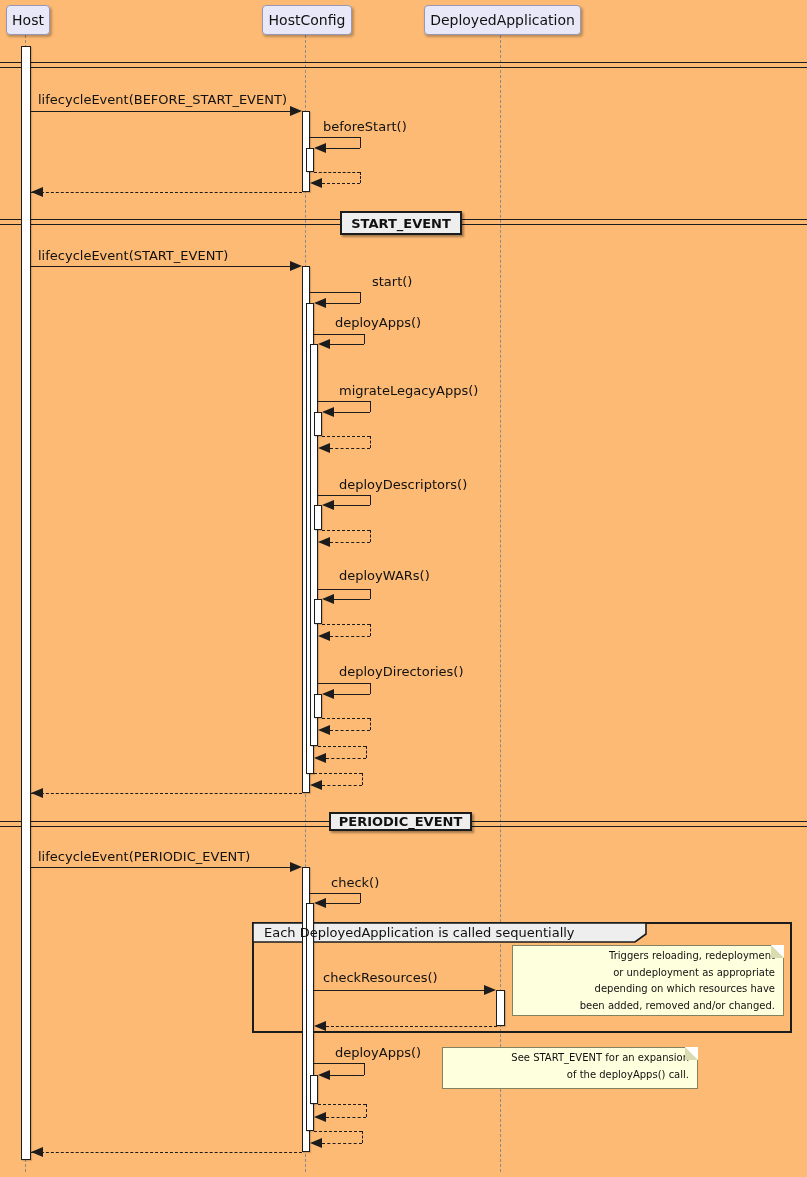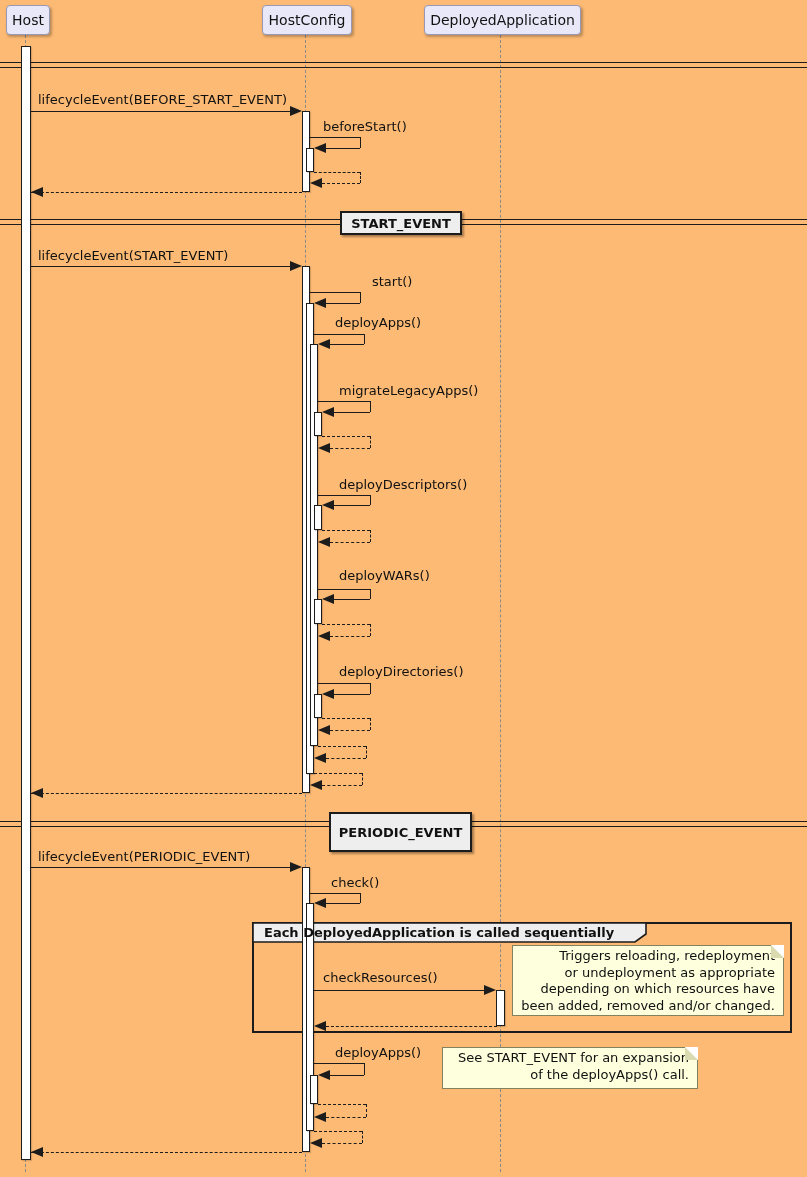--- a/index.html
+++ b/index.html
@@ -35,24 +35,24 @@
   .hline{position:absolute;height:0;border-top:1px solid var(--line);z-index:7;}
   .vseg{position:absolute;width:0;border-left:1px solid var(--line);z-index:7;}
   .dashed{border-top-style:dashed;}
   .vdashed{border-left-style:dashed;}
   .tri-r{position:absolute;width:0;height:0;border-top:5px solid transparent;
     border-bottom:5px solid transparent;border-left:12px solid var(--line);z-index:8;}
   .tri-l{position:absolute;width:0;height:0;border-top:5px solid transparent;
     border-bottom:5px solid transparent;border-right:12px solid var(--line);z-index:8;}
   .mlabel{position:absolute;font-size:13px;line-height:15px;white-space:nowrap;z-index:8;}
   .group{position:absolute;border:2px solid var(--line);box-sizing:border-box;z-index:3;background:transparent;}
-  .group-title{position:absolute;font-size:13px;font-weight:bold;white-space:nowrap;z-index:5;}
+  .group-title{position:absolute;font-size:13px;font-weight:normal;white-space:nowrap;z-index:5;}
   .group-header-svg{position:absolute;z-index:4;}
   .note{position:absolute;background:var(--note-fill);border:1px solid var(--note-border);
-    font-size:13px;line-height:16.5px;padding:2px 8px 3px 8px;white-space:pre-line;
+    font-size:10px;line-height:16.5px;padding:2px 8px 3px 8px;white-space:pre-line;
     z-index:9;box-sizing:border-box;}
   .note::before{content:"";position:absolute;top:-1px;right:-1px;width:0;height:0;
     border-style:solid;border-width:0 13px 13px 0;
     border-color:transparent #ffffff var(--note-fold) transparent;}
 </style>
 </head>
 <body>
 
 <div id="diagram">
 
@@ -70,21 +70,21 @@
   <div class="participant" style="left:262px;top:5px;width:90px;height:30px;">
     <span>HostConfig</span>
   </div>
   <div class="participant" style="left:424px;top:5px;width:157px;height:30px;">
     <span>DeployedApplication</span>
   </div>
 
   <div class="divbox" style="left:340px;top:211px;width:122px;height:24px;">
     <span>START_EVENT</span>
   </div>
-  <div class="divbox" style="left:329px;top:812px;width:143px;height:40px;">
+  <div class="divbox" style="left:329px;top:812px;width:143px;height:19px;">
     <span>PERIODIC_EVENT</span>
   </div>
 
   <div class="bar" style="left:21px;top:46px;width:10px;height:1114px;"></div>
 
   <div class="bar" style="left:302px;top:111px;width:8px;height:81px;"></div>
   <div class="bar" style="left:306px;top:148px;width:8px;height:24px;"></div>
 
   <div class="bar" style="left:302px;top:266px;width:8px;height:527px;"></div>
   <div class="bar" style="left:306px;top:303px;width:8px;height:471px;"></div>

